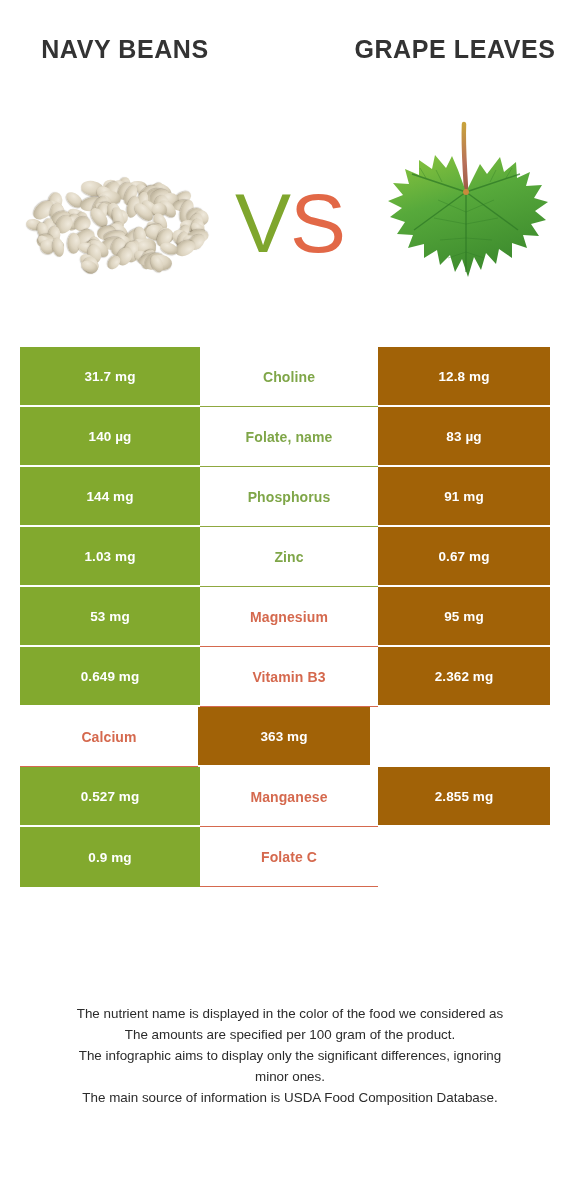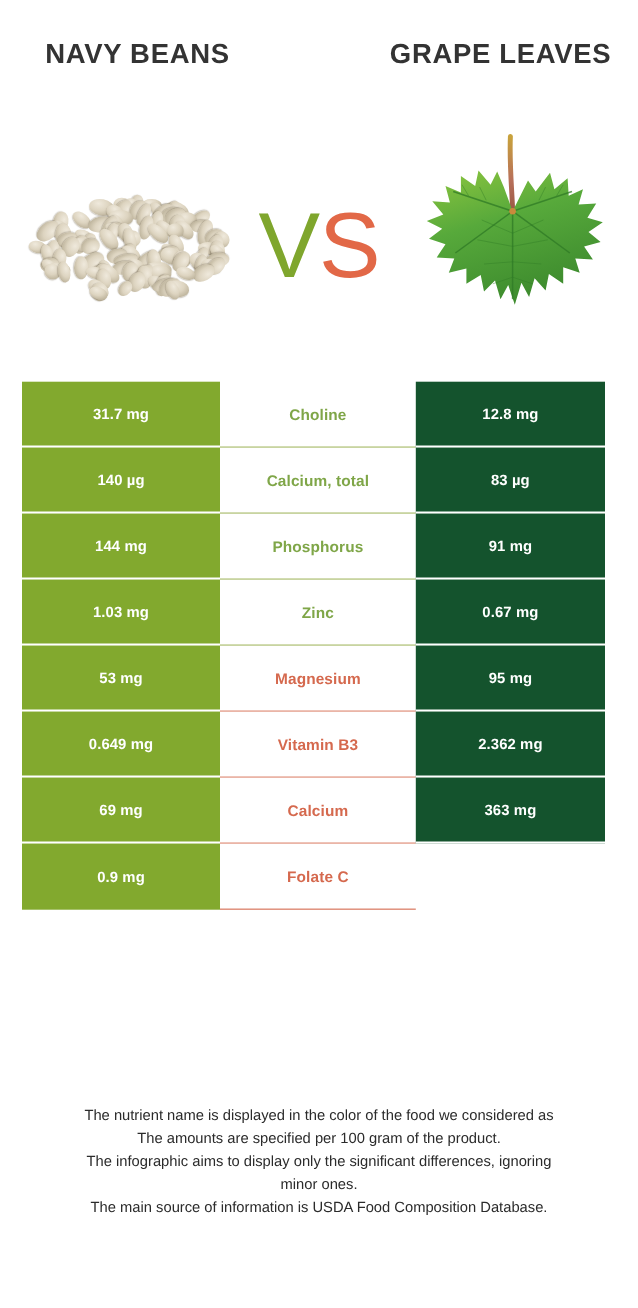--- a/index.html
+++ b/index.html
@@ -125,21 +125,21 @@
     border-bottom: 2px solid #ffffff;
   }
   .cell.mid {
     width: 178px;
     background: #ffffff;
     font-size: 14px;
     font-weight: 700;
   }
   .cell.right {
     width: 172px;
-    background: #14532d;
+    background: #a16207;
     color: #ffffff;
     border-bottom: 2px solid #ffffff;
   }
   .row:last-child .cell.left,
   .row:last-child .cell.right { border-bottom: none; }
 
   
   .row .cell.mid { border-bottom: 1px solid transparent; }
   .row.win-left  .cell.mid { border-bottom-color: #8FA840; }
   .row.win-right .cell.mid { border-bottom-color: #D5694E; }
@@ -363,21 +363,21 @@
     <div class="row win-left">
       <div class="cell left">31.7 mg</div>
       <div class="cell mid">
         <span class="nutrient">Choline</span>
       </div>
       <div class="cell right">12.8 mg</div>
     </div>
     <div class="row win-left">
       <div class="cell left">140 µg</div>
       <div class="cell mid">
-        <span class="nutrient">Calcium, total</span>
+        <span class="nutrient">Folate, name</span>
       </div>
       <div class="cell right">83 µg</div>
     </div>
     <div class="row win-left">
       <div class="cell left">144 mg</div>
       <div class="cell mid">
         <span class="nutrient">Phosphorus</span>
       </div>
       <div class="cell right">91 mg</div>
     </div>
@@ -396,25 +396,31 @@
       <div class="cell right">95 mg</div>
     </div>
     <div class="row win-right">
       <div class="cell left">0.649 mg</div>
       <div class="cell mid">
         <span class="nutrient">Vitamin B3</span>
       </div>
       <div class="cell right">2.362 mg</div>
     </div>
     <div class="row win-right">
-      <div class="cell left">69 mg</div>
       <div class="cell mid">
         <span class="nutrient">Calcium</span>
       </div>
       <div class="cell right">363 mg</div>
+    </div>
+    <div class="row win-right">
+      <div class="cell left">0.527 mg</div>
+      <div class="cell mid">
+        <span class="nutrient">Manganese</span>
+      </div>
+      <div class="cell right">2.855 mg</div>
     </div>
     <div class="row win-right">
       <div class="cell left">0.9 mg</div>
       <div class="cell mid">
         <span class="nutrient">Folate C</span>
       </div>
     </div>
   </div>
 
 <div class="footnote">

